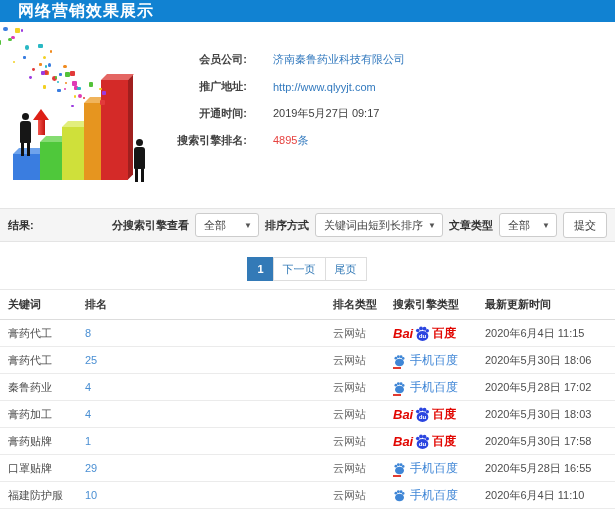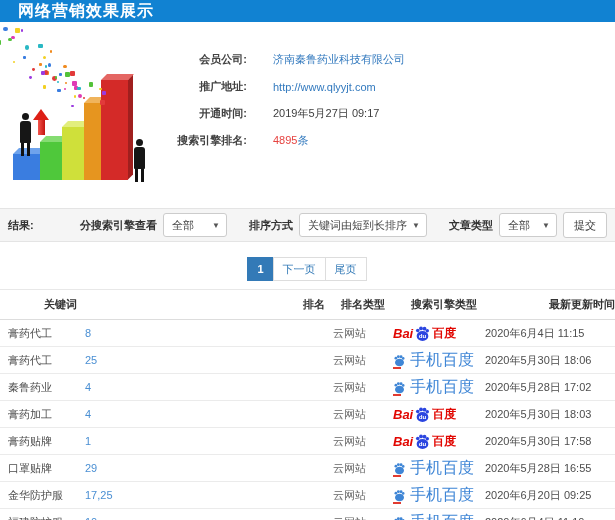--- a/index.html
+++ b/index.html
@@ -31,48 +31,48 @@
   .info-label { flex:none; width:77px; text-align:right; font-weight:bold; color:#424242; white-space:nowrap; }
   .info-value { margin-left:26px; color:#3e3e3e; }
   .info-value.link { color:#3279be; }
   .count-red { color:#e64340; }
   .count-suffix { color:#3279be; }
 
   
   .filterbar { margin-top:18px; height:34px; background:#f5f5f5; border-top:1px solid #e4e4e4; border-bottom:1px solid #e4e4e4; display:flex; align-items:center; padding:0 8px; }
   .result-label { font-size:11px; font-weight:bold; color:#333; }
   .filter-right { margin-left:auto; display:flex; align-items:center; gap:6px; }
-  .filter-label { font-size:11px; font-weight:bold; color:#333; white-space:nowrap;margin-left:16px; }
+  .filter-label { font-size:11px; font-weight:bold; color:#333; white-space:nowrap; }
   .select-box { height:24px; background:#fff; border:1px solid #ccc; border-radius:3px; display:flex; align-items:center; padding:0 6px 0 8px; font-size:11px; color:#444; cursor:pointer; }
   .select-box .caret { margin-left:10px; font-size:8px; color:#555; }
   .sel-engine { width:64px; } .sel-engine .caret{margin-left:auto;}
   .sel-sort { width:128px; } .sel-sort .caret{margin-left:auto;}
   .sel-type { width:58px; } .sel-type .caret{margin-left:auto;}
   .submit-btn { height:26px; padding:0 10px; background:#fff; border:1px solid #ccc; border-radius:3px; font-size:11px; color:#333; cursor:pointer; font-family:inherit; }
 
   
   .pager { display:flex; justify-content:center; margin-top:15px; }
   .page-item { min-width:26px; height:24px; padding:0 9px; display:flex; align-items:center; justify-content:center; border:1px solid #ddd; background:#fff; color:#337ab7; font-size:11px; margin-left:-1px; cursor:pointer; }
   .page-item.active { background:#337ab7; border-color:#337ab7; color:#fff; font-weight:bold; }
 
   
   table { width:100%; border-collapse:collapse; margin-top:8px; table-layout:fixed; }
   col.c1{width:77px;} col.c2{width:248px;} col.c3{width:60px;} col.c4{width:92px;} col.c5{width:auto;}
-  thead th { text-align:right; font-size:11px; color:#333; padding:7px 0 7px 8px; border-top:1px solid #e8e8e8; border-bottom:1px solid #ddd; font-weight:bold; white-space:nowrap; }
+  thead th { text-align:left; font-size:11px; color:#333; padding:7px 0 7px 8px; border-top:1px solid #e8e8e8; border-bottom:1px solid #ddd; font-weight:bold; white-space:nowrap; }
   tbody td { font-size:11px; padding:0 0 0 8px; height:27px; border-bottom:1px solid #ebebeb; white-space:nowrap; overflow:hidden; }
   td.kw { color:#4d4d4d; }
   td.rank { color:#4a8fd3; }
   td.rtype { color:#666; }
   td.time { color:#4d4d4d; }
 
   .baidu-logo { display:inline-flex; align-items:center; gap:1px; }
   .baidu-logo .bai { color:#e10601; font-size:13px; font-weight:bold; font-style:italic; }
   .baidu-logo .cn { color:#e10601; font-size:12px; font-weight:bold; }
   .mobile-baidu { display:inline-flex; align-items:center; gap:4px; }
-  .mobile-baidu .mtext { color:#3f86d6; font-size:16px; }
+  .mobile-baidu .mtext { color:#3f86d6; font-size:12px; }
   .mpaw { position:relative; display:inline-flex; }
   .mpaw .redbar { position:absolute; left:0; bottom:-2px; width:8px; height:2px; background:#e13b30; }
 </style>
 </head>
 <body>
 
 <div id="app">
 
   <div class="titlebar">
     <span class="title">网络营销效果展示</span>
@@ -334,39 +334,20 @@
                   <circle cx="19.6" cy="8" r="2.5" fill="#3f86d6"></circle>
                   <ellipse cx="12.5" cy="15.8" rx="8.6" ry="7.3" fill="#3f86d6"></ellipse>
                 </svg>
                 <i class="redbar"></i>
               </span>
               <span class="mtext">手机百度</span>
             </span></td>
     <td class="time">2020年5月28日 16:55</td>
   </tr>
         <tr>
-    <td class="kw">金华防护服</td>
-    <td class="rank">17,25</td>
-    <td class="rtype">云网站</td>
-    <td class="engine"><span class="mobile-baidu">
-              <span class="mpaw">
-                <svg width="13" height="13" viewBox="0 0 25 24">
-                  <circle cx="5.5" cy="7.5" r="2.6" fill="#3f86d6"></circle>
-                  <circle cx="10.3" cy="4.6" r="2.8" fill="#3f86d6"></circle>
-                  <circle cx="15.5" cy="4.9" r="2.8" fill="#3f86d6"></circle>
-                  <circle cx="19.6" cy="8" r="2.5" fill="#3f86d6"></circle>
-                  <ellipse cx="12.5" cy="15.8" rx="8.6" ry="7.3" fill="#3f86d6"></ellipse>
-                </svg>
-                <i class="redbar"></i>
-              </span>
-              <span class="mtext">手机百度</span>
-            </span></td>
-    <td class="time">2020年6月20日 09:25</td>
-  </tr>
-        <tr>
     <td class="kw">福建防护服</td>
     <td class="rank">10</td>
     <td class="rtype">云网站</td>
     <td class="engine"><span class="mobile-baidu">
               <span class="mpaw">
                 <svg width="13" height="13" viewBox="0 0 25 24">
                   <circle cx="5.5" cy="7.5" r="2.6" fill="#3f86d6"></circle>
                   <circle cx="10.3" cy="4.6" r="2.8" fill="#3f86d6"></circle>
                   <circle cx="15.5" cy="4.9" r="2.8" fill="#3f86d6"></circle>
                   <circle cx="19.6" cy="8" r="2.5" fill="#3f86d6"></circle>

